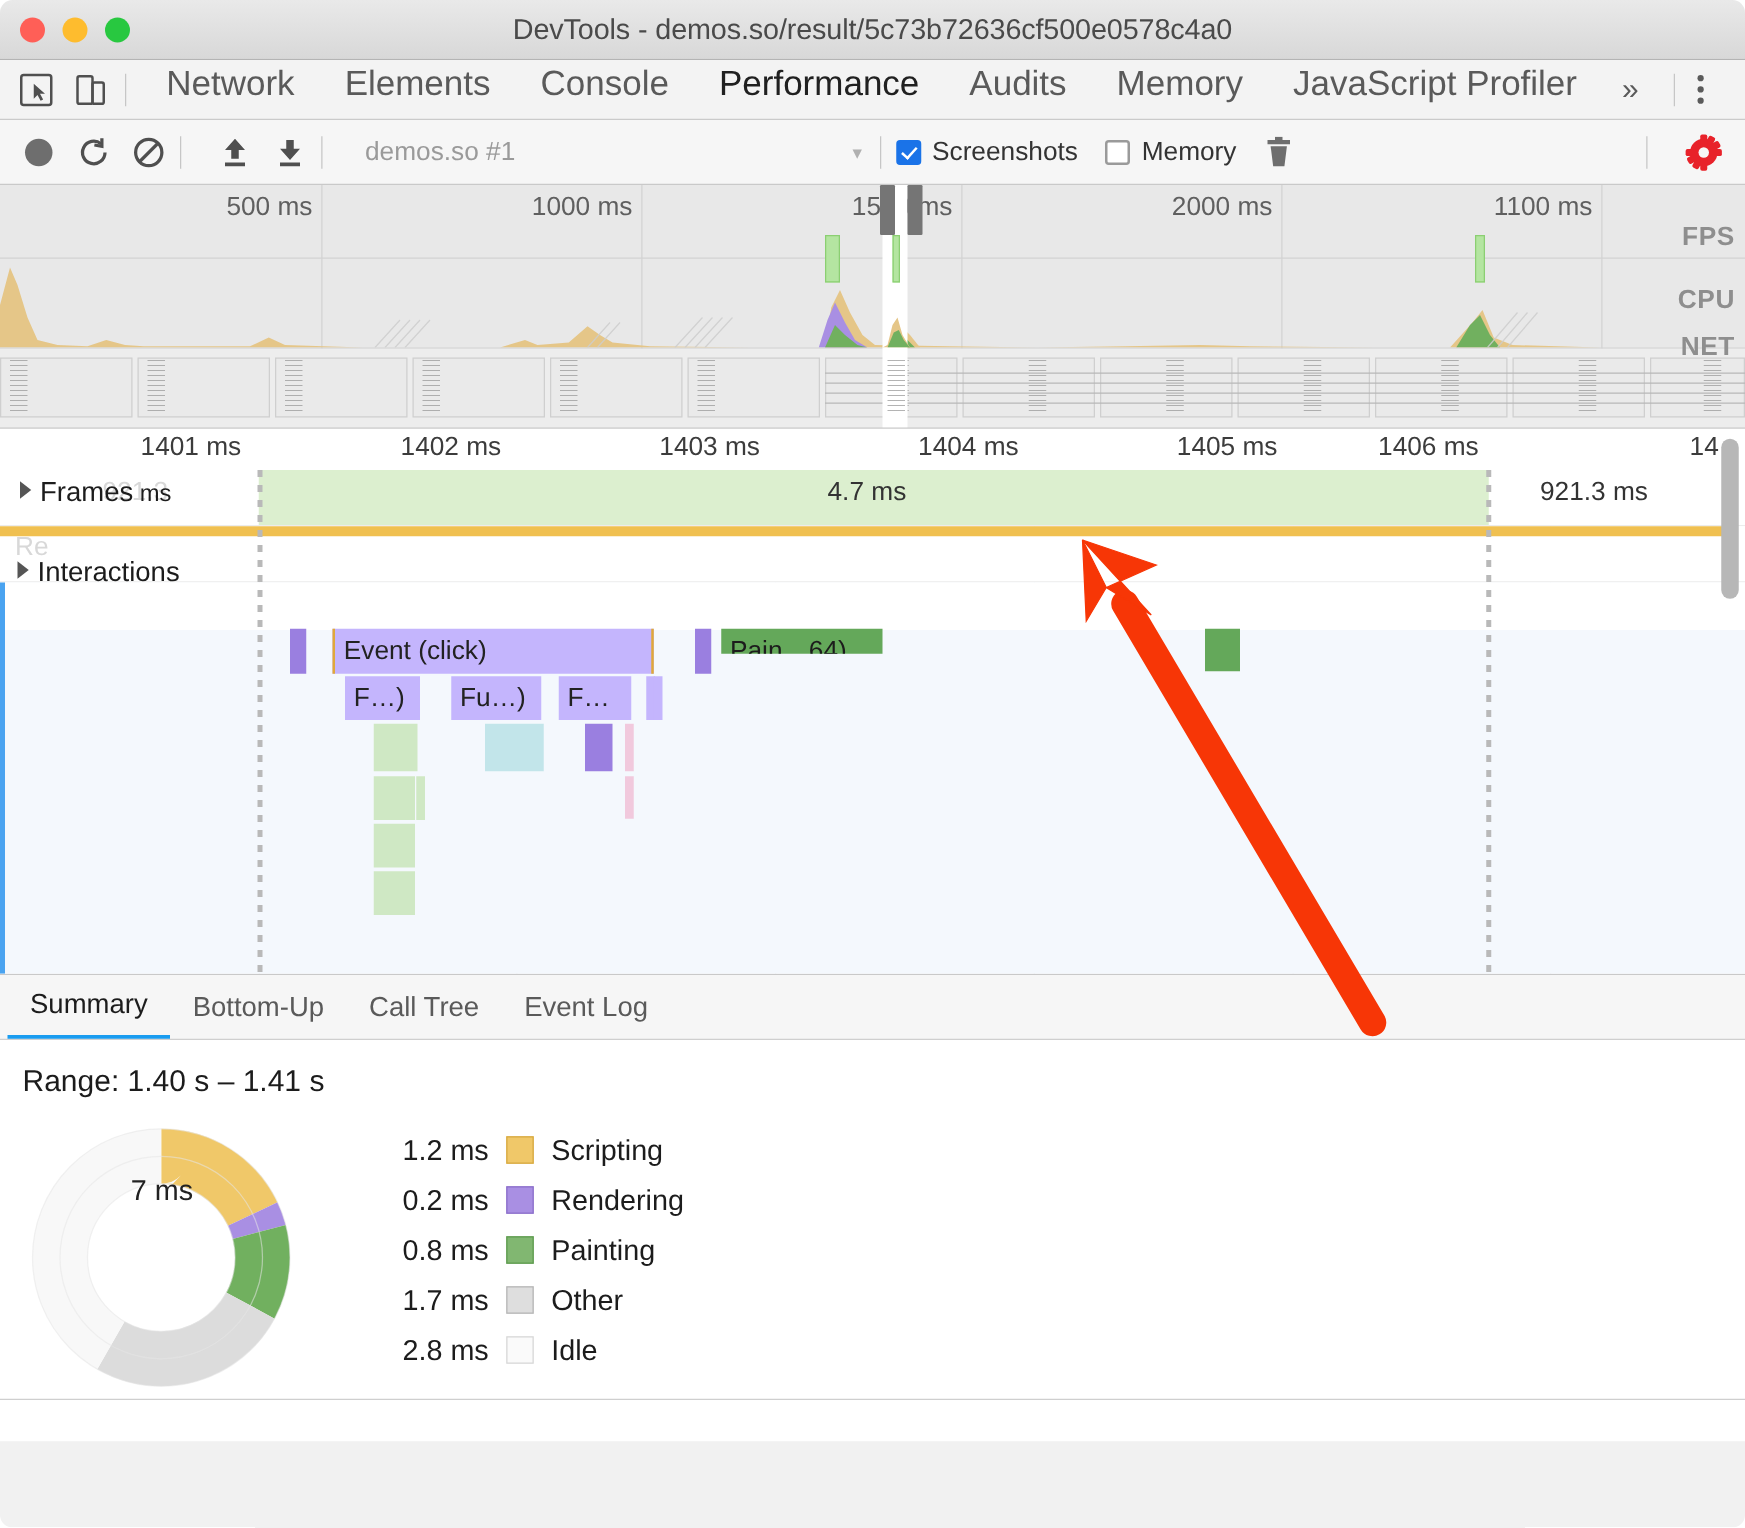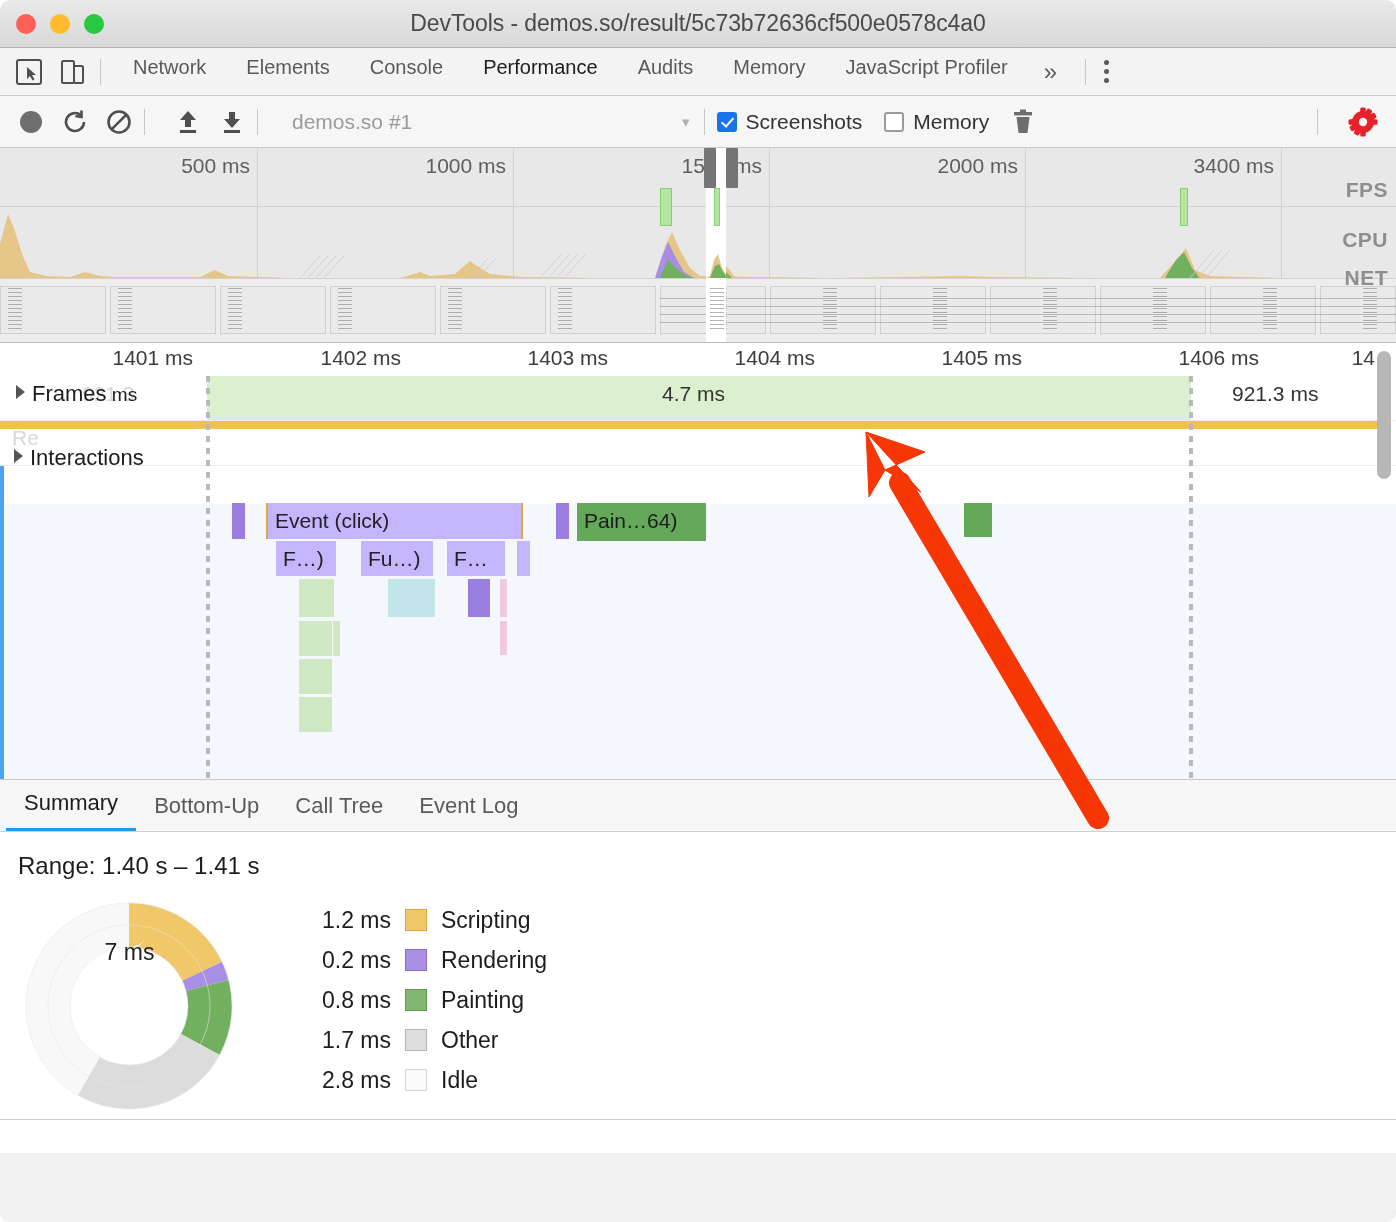--- a/index.html
+++ b/index.html
@@ -65,21 +65,21 @@
     position: relative;
     cursor: pointer;
   }
   .tool-icon svg { display: block; }
   .vsep {
     width: 1px; height: 26px;
     background: #c6c6c6;
     margin: 0 12px;
   }
   .devtab {
-    font-size: 20px;
+    font-size: 28px;
     color: #5a5a5a;
     padding: 0 20px;
     height: 60px;
     line-height: 50px;
     cursor: pointer;
     box-sizing: border-box;
     white-space: nowrap;
   }
   .devtab.active {
     color: #202020;
@@ -538,21 +538,21 @@
     <div class="ov-tick" style="left:513px;">
         <span>1000 ms</span>
       </div>
     <div class="ov-tick" style="left:769px;">
         <span>1500 ms</span>
       </div>
     <div class="ov-tick" style="left:1025px;">
         <span>2000 ms</span>
       </div>
     <div class="ov-tick" style="left:1281px;">
-        <span>3400 ms</span>
+        <span>1100 ms</span>
       </div>
 
     <div class="fps-bar" style="left:660px; top:40px; width:12px; height:38px;"></div>
     <div class="fps-bar" style="left:1180px; top:40px; width:8px; height:38px;"></div>
 
     <svg style="position:absolute; left:0; top:58px;" width="1396" height="72">
       <path d="M0 72 L0 38 L8 8 L14 22 L22 48 L30 66 L46 70 L70 71 L85 66 L100 70 L115 71 L200 71 L215 64 L228 70 L290 72 L330 72 L400 72 L420 66 L430 70 L455 68 L470 55 L480 62 L490 68 L520 71 L600 72 L640 72 L660 72 L665 40 L672 26 L680 44 L690 62 L700 70 L760 71 L830 72 L900 71 L960 70 L1000 71 L1100 72 L1160 72 L1178 52 L1186 42 L1195 64 L1210 70 L1280 72 L1396 72 Z" fill="#e5c688"></path>
       <path d="M655 72 L662 50 L668 36 L676 52 L684 66 L694 72 Z" fill="#a98fe3"></path>
       <path d="M660 72 L668 54 L676 62 L686 70 L694 72 Z" fill="#71b05f"></path>
       <path d="M705 72 L712 60 L720 54 L728 62 L736 72 Z" fill="#e5c688"></path>
@@ -623,21 +623,21 @@
     <div class="fl-grid" style="left:827px;"></div>
     <div class="fl-grid" style="left:1034px;"></div>
     <div class="fl-grid" style="left:1240px;"></div>
 
     <div id="ruler">
       <div class="ruler-tick" style="left:193px;">1401 ms</div>
       <div class="ruler-tick" style="left:401px;">1402 ms</div>
       <div class="ruler-tick" style="left:608px;">1403 ms</div>
       <div class="ruler-tick" style="left:815px;">1404 ms</div>
       <div class="ruler-tick" style="left:1022px;">1405 ms</div>
-      <div class="ruler-tick" style="left:1259px;">1406 ms</div>
+      <div class="ruler-tick" style="left:1183px;">1406 ms</div>
       <div class="ruler-tick" style="left:1375px;">14</div>
     </div>
 
     <div id="frames-row">
       <div id="frames-band" style="left:207px; width:984px;"></div>
       <div id="frames-ms" style="left:662px; top:6px;">4.7 ms</div>
       <div id="frames-ms2" style="left:1232px; top:6px;">921.3 ms</div>
     </div>
 
     <div class="ghost" style="left:82px; top:39px;">921.3</div>
@@ -652,21 +652,21 @@
     <div class="rowtitle" style="left:14px; top:82px;margin-top:20px;">
       <span class="tri"></span><span>Interactions</span>
     </div>
 
     <div id="main-section">
       <div id="main-title-band"></div>
 
       <div class="fbox c-render" style="left:228px; top:37px; width:13px; height:36px;"></div>
       <div class="fbox c-script" style="left:262px; top:37px; width:257px; height:36px; border-left:2px solid #e0a83a; border-right:2px solid #e0a83a;">Event (click)</div>
       <div class="fbox c-render" style="left:552px; top:37px; width:13px; height:36px;"></div>
-      <div class="fbox c-paint" style="left:573px; top:37px; width:129px; height:38px; color:#1c1c1c;">Pain…64)</div>
+      <div class="fbox c-paint" style="left:573px; top:37px; width:129px; height:20px; color:#1c1c1c;">Pain…64)</div>
       <div class="fbox c-paint" style="left:960px; top:37px; width:28px; height:34px;"></div>
 
       <div class="fbox c-script" style="left:272px; top:75px; width:60px; height:35px;">F…)</div>
       <div class="fbox c-script" style="left:357px; top:75px; width:72px; height:35px;">Fu…)</div>
       <div class="fbox c-script" style="left:443px; top:75px; width:58px; height:35px;">F…</div>
       <div class="fbox c-script" style="left:513px; top:75px; width:3px; height:35px;"></div>
       <div class="fbox c-script" style="left:519px; top:75px; width:3px; height:35px;"></div>
 
       <div class="fbox c-gpu" style="left:295px; top:113px; width:35px; height:38px;"></div>
       <div class="fbox c-load" style="left:384px; top:113px; width:47px; height:38px;"></div>

